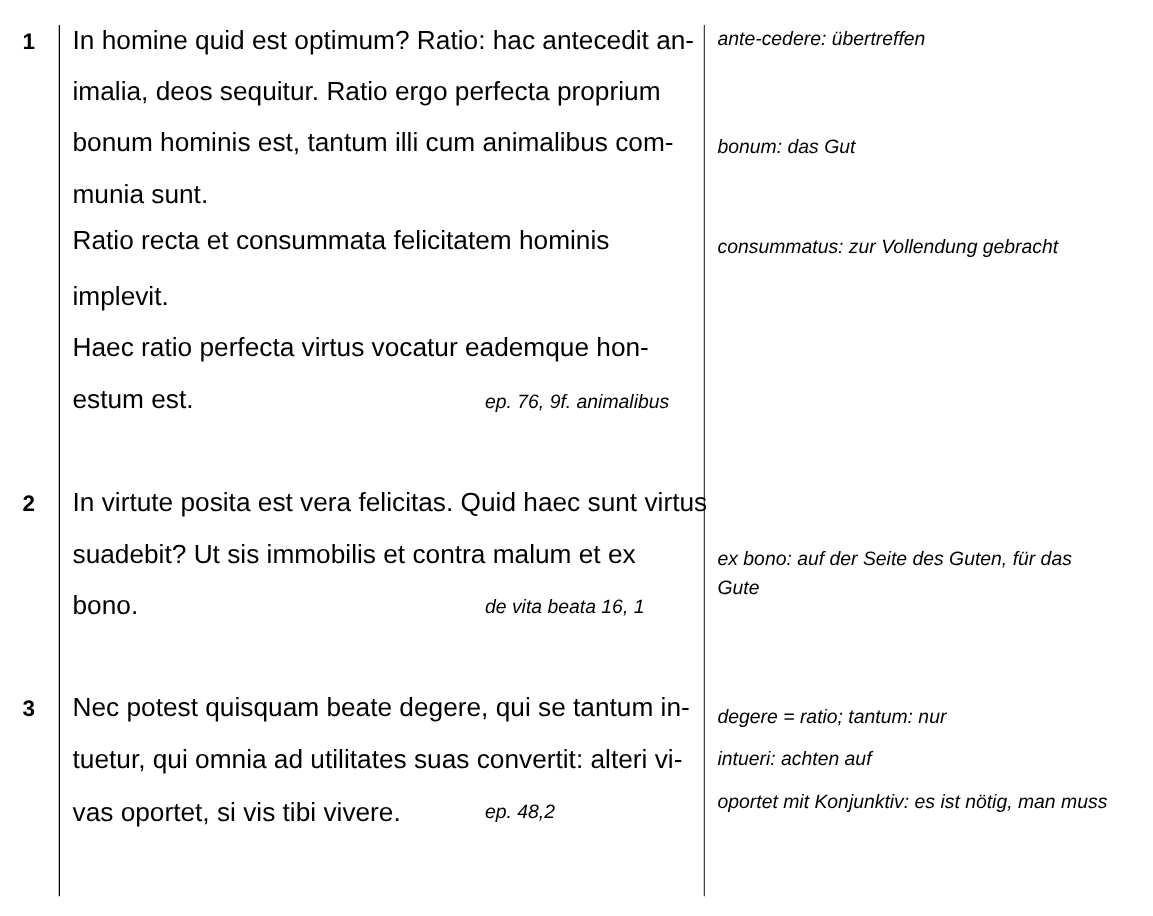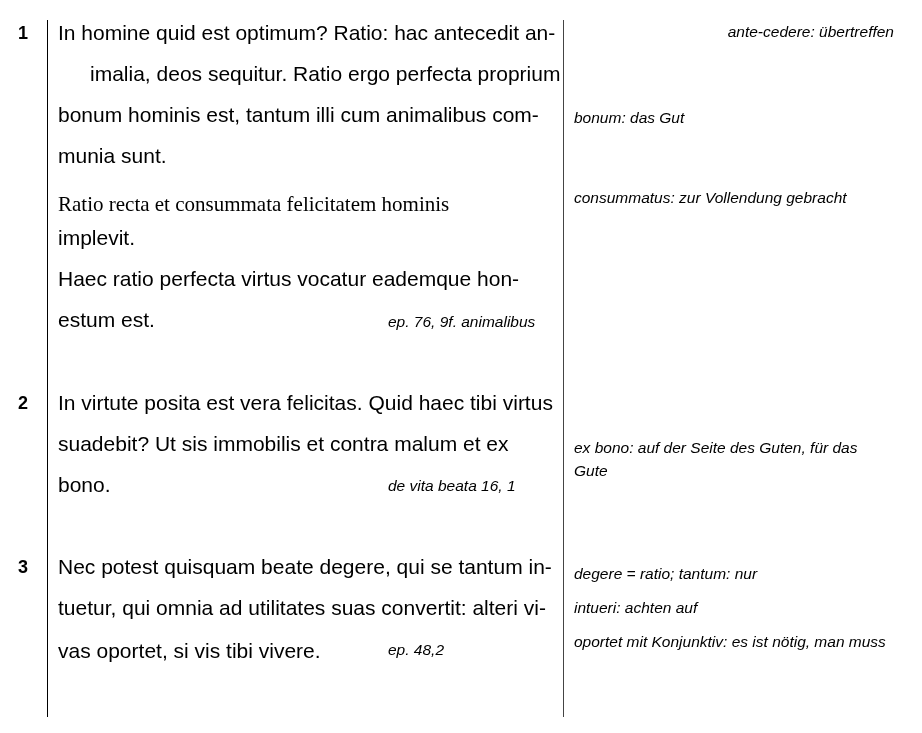--- a/index.html
+++ b/index.html
@@ -15,36 +15,36 @@
 </style>
 </head>
 <body>
 
 <div class="vline left"></div>
 <div class="vline right"></div>
 
 <div>
   <div class="num" style="top:22px;">1</div>
   <div class="line" style="top:22px;">In homine quid est optimum? Ratio: hac antecedit an-</div>
-  <div class="line" style="top:63px;margin-left:32px;">imalia, deos sequitur. Ratio ergo perfecta proprium</div>
+  <div class="line" style="top:63px;">imalia, deos sequitur. Ratio ergo perfecta proprium</div>
   <div class="line" style="top:104px;">bonum hominis est, tantum illi cum animalibus com-</div>
   <div class="line" style="top:145px;">munia sunt.</div>
-  <div class="line" style="top:193px;font-family:Liberation Serif, serif;">Ratio recta et consummata felicitatem hominis</div>
+  <div class="line" style="top:182px;">Ratio recta et consummata felicitatem hominis</div>
   <div class="line" style="top:227px;">implevit.</div>
   <div class="line" style="top:268px;">Haec ratio perfecta virtus vocatur eademque hon-</div>
   <div class="line" style="top:309px;">estum est.</div>
   <div class="src" style="top:311px; left:388px;">ep. 76, 9f. animalibus</div>
-  <div class="note" style="top:20px;text-align:right;">ante-cedere: übertreffen</div>
+  <div class="note" style="top:20px;">ante-cedere: übertreffen</div>
   <div class="note" style="top:106px;">bonum: das Gut</div>
   <div class="note" style="top:186px;">consummatus: zur Vollendung gebracht</div>
 </div>
 
 <div>
   <div class="num" style="top:392px;">2</div>
-  <div class="line" style="top:392px;">In virtute posita est vera felicitas. Quid haec tibi virtus</div>
+  <div class="line" style="top:392px;">In virtute posita est vera felicitas. Quid haec sunt virtus</div>
   <div class="line" style="top:433px;">suadebit? Ut sis immobilis et contra malum et ex</div>
   <div class="line" style="top:474px;">bono.</div>
   <div class="src" style="top:475px; left:388px;">de vita beata 16, 1</div>
   <div class="note" style="top:436px;">ex bono: auf der Seite des Guten, für das Gute</div>
 </div>
 
 <div>
   <div class="num" style="top:556px;">3</div>
   <div class="line" style="top:556px;">Nec potest quisquam beate degere, qui se tantum in-</div>
   <div class="line" style="top:597px;">tuetur, qui omnia ad utilitates suas convertit: alteri vi-</div>

